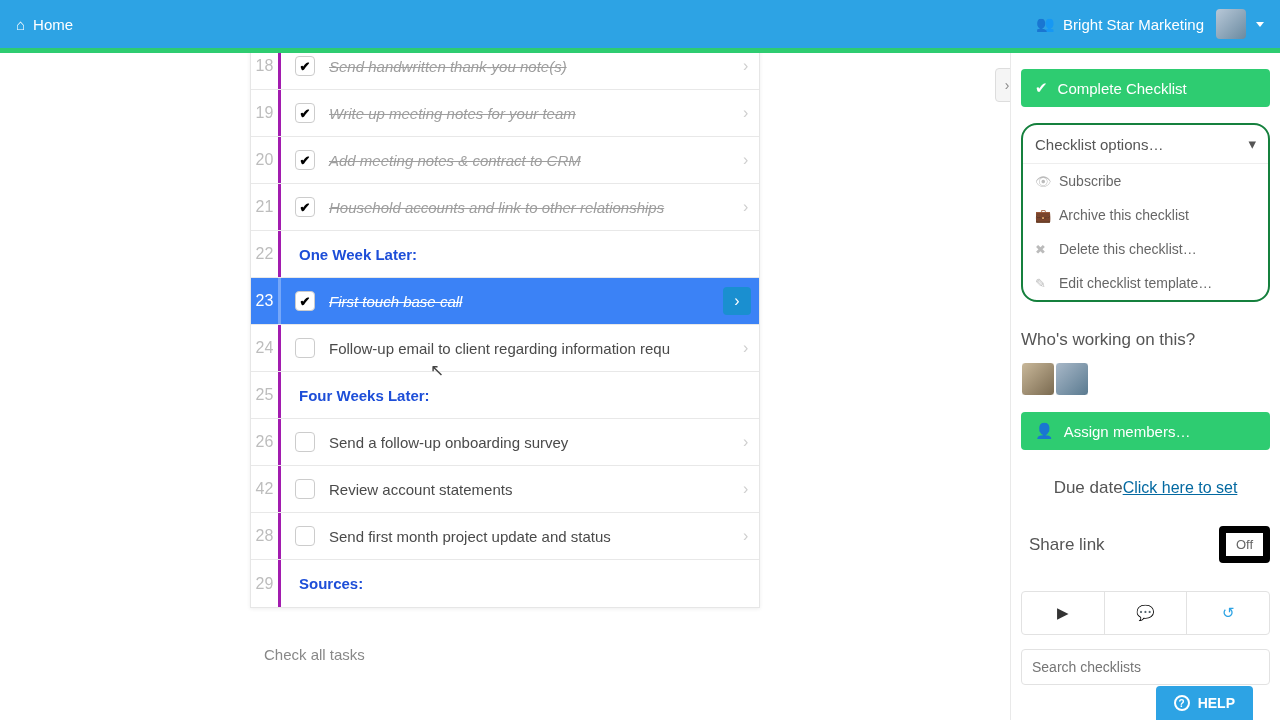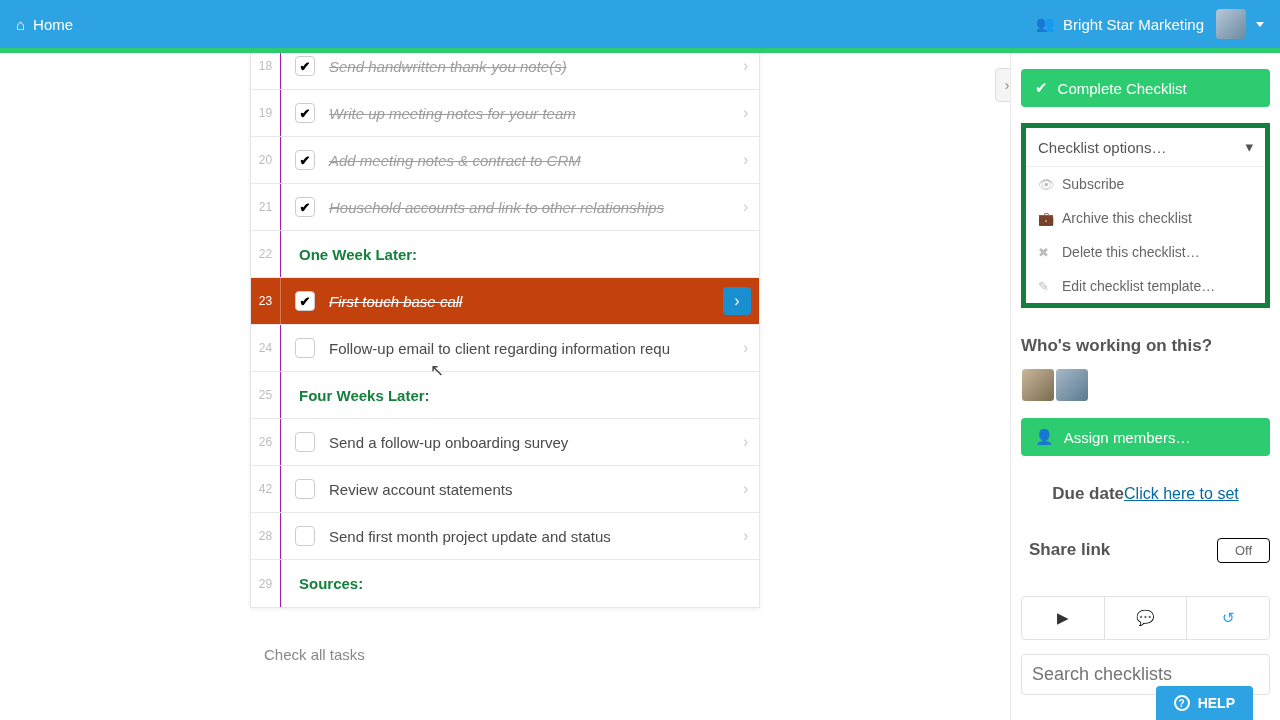--- a/index.html
+++ b/index.html
@@ -8,53 +8,53 @@
 .topbar-left,.topbar-right{display:flex;align-items:center;gap:12px}
 .home-link{display:flex;align-items:center;gap:8px;cursor:pointer}
 .org-link{display:flex;align-items:center;gap:8px;cursor:pointer}
 .avatar{width:30px;height:30px;border-radius:4px;background:linear-gradient(135deg,#b8c8d8,#6a8aa0);display:inline-block}
 .caret{width:0;height:0;border-left:4px solid transparent;border-right:4px solid transparent;border-top:5px solid #fff;margin-left:4px}
 .greenbar{height:5px;background:#2ecc71}
 .main{position:absolute;top:53px;left:0;right:270px;bottom:0;display:flex;justify-content:center;overflow:auto}
 .checklist{width:510px;margin-top:-10px;border:1px solid #e6e6e6;border-top:none;background:#fff}
 .row{display:flex;align-items:center;border-bottom:1px solid #e8e8e8;min-height:47px;position:relative}
 .row:last-child{border-bottom:none}
-.num{width:30px;text-align:right;color:#bdbdbd;font-size:12px;border-right:1px solid #a21caf;align-self:stretch;display:flex;align-items:center;justify-content:center;flex-shrink:0}
+.num{width:30px;text-align:right;color:#bdbdbd;font-size:16px;border-right:3px solid #a21caf;align-self:stretch;display:flex;align-items:center;justify-content:center;flex-shrink:0}
 .chk{width:20px;height:20px;border:1px solid #ccc;border-radius:4px;margin:0 14px;flex-shrink:0;display:flex;align-items:center;justify-content:center;background:#fff;cursor:pointer}
 .chk.checked::after{content:"✔";font-size:13px;color:#000;font-weight:bold}
 .txt{flex:1;font-size:15px;color:#4a4a4a;padding:12px 8px 12px 0}
 .txt.done{color:#9e9e9e;font-style:italic;text-decoration:line-through}
-.txt.heading{font-weight:700;color:#15803d;font-style:normal;text-decoration:none;padding-left:18px}
+.txt.heading{font-weight:700;color:#1d4ed8;font-style:normal;text-decoration:none;padding-left:18px}
 .chev{width:16px;text-align:center;color:#cfcfcf;font-size:16px;padding-right:14px;cursor:pointer}
-.row.selected{background:#c2410c}
+.row.selected{background:#3b82f6}
 .row.selected .num{color:#fff;border-right-color:rgba(255,255,255,0.3)}
 .row.selected .txt{color:#fff}
 .row.selected .chev{background:#1a8fd0;color:#fff;width:28px;height:28px;border-radius:4px;display:flex;align-items:center;justify-content:center;margin-right:8px;padding:0}
 .check-all{padding:18px 14px;color:#888;font-size:15px;cursor:pointer;border-top:0;margin-top:20px}
 .sidepanel{position:absolute;top:53px;right:0;width:270px;bottom:0;background:#fff;border-left:1px solid #e9e9e9;padding:16px 10px}
 .toggle-panel{position:absolute;top:68px;right:261px;width:24px;height:34px;background:#f5f5f5;border:1px solid #ddd;border-radius:4px 0 0 4px;display:flex;align-items:center;justify-content:center;color:#888;cursor:pointer;font-size:14px}
 .btn-green{background:#2ecc71;color:#fff;border:none;border-radius:4px;padding:10px 14px;font-size:15px;display:flex;align-items:center;gap:10px;width:100%;cursor:pointer;font-weight:500}
-.options-box{border:5px solid #15803d;border-radius:0;margin-top:16px}
+.options-box{border:2px solid #15803d;border-radius:16px;margin-top:16px}
 .options-head{padding:10px 12px;font-size:15px;color:#555;display:flex;justify-content:space-between;align-items:center;cursor:pointer;border-bottom:1px solid #eee}
 .opt-item{padding:9px 12px;font-size:14px;color:#666;display:flex;align-items:center;gap:10px;cursor:pointer}
 .opt-icon{width:14px;display:inline-flex;color:#bbb;font-size:13px}
-.section-label{font-size:17px;font-weight:700;color:#555;margin-top:28px;margin-bottom:12px}
+.section-label{font-size:17px;font-weight:400;color:#555;margin-top:28px;margin-bottom:12px}
 .avatars{display:flex;gap:0}
 .avatars .av{width:34px;height:34px;border-radius:4px;background:linear-gradient(135deg,#c9b89a,#7a6a50);border:1px solid #fff}
 .avatars .av:nth-child(2){background:linear-gradient(135deg,#a8b8c8,#5a7a90)}
 .assign-btn{margin-top:16px}
 .due-row{display:flex;justify-content:center;align-items:baseline;margin-top:28px}
 .due-link{color:#0369a1;text-decoration:underline;font-size:16px;cursor:pointer}
 .share-row{display:flex;justify-content:space-between;align-items:center;margin-top:28px}
-.off-box{border:1px solid #000000;border-radius:4px;padding:4px 17px;font-size:13px;color:#666;cursor:pointer}
+.off-box{border:7px solid #000000;border-radius:4px;padding:4px 10px;font-size:13px;color:#666;cursor:pointer}
 .tabbar{display:flex;border:1px solid #e2e2e2;border-radius:4px;margin-top:28px;overflow:hidden}
 .tabbar .tab{flex:1;text-align:center;padding:12px 0;cursor:pointer;color:#2da3e4;border-right:1px solid #e2e2e2;font-size:15px}
 .tabbar .tab:last-child{border-right:none}
 .tabbar .tab.active{color:#333}
-.search-box{margin-top:14px;border:1px solid #e2e2e2;border-radius:4px;padding:9px 10px;font-size:18px;color:#ef4444;width:100%}
+.search-box{margin-top:14px;border:1px solid #e2e2e2;border-radius:4px;padding:9px 10px;font-size:14px;color:#ef4444;width:100%}
 .help-btn{position:fixed;right:27px;bottom:0;background:#2da3e4;color:#fff;padding:9px 18px;border-radius:4px 4px 0 0;font-size:14px;font-weight:600;display:flex;align-items:center;gap:8px;cursor:pointer}
 .cursor-icon{position:absolute;top:360px;left:430px;font-size:17px;color:#444;pointer-events:none;z-index:100}
 .icon{display:inline-block}
 .white-glyph{color:#fff}
 .shadow{box-shadow:0 1px 4px rgba(0,0,0,0.07)}
 </style>
 </head>
 <body>
 
 <div class="topbar">

